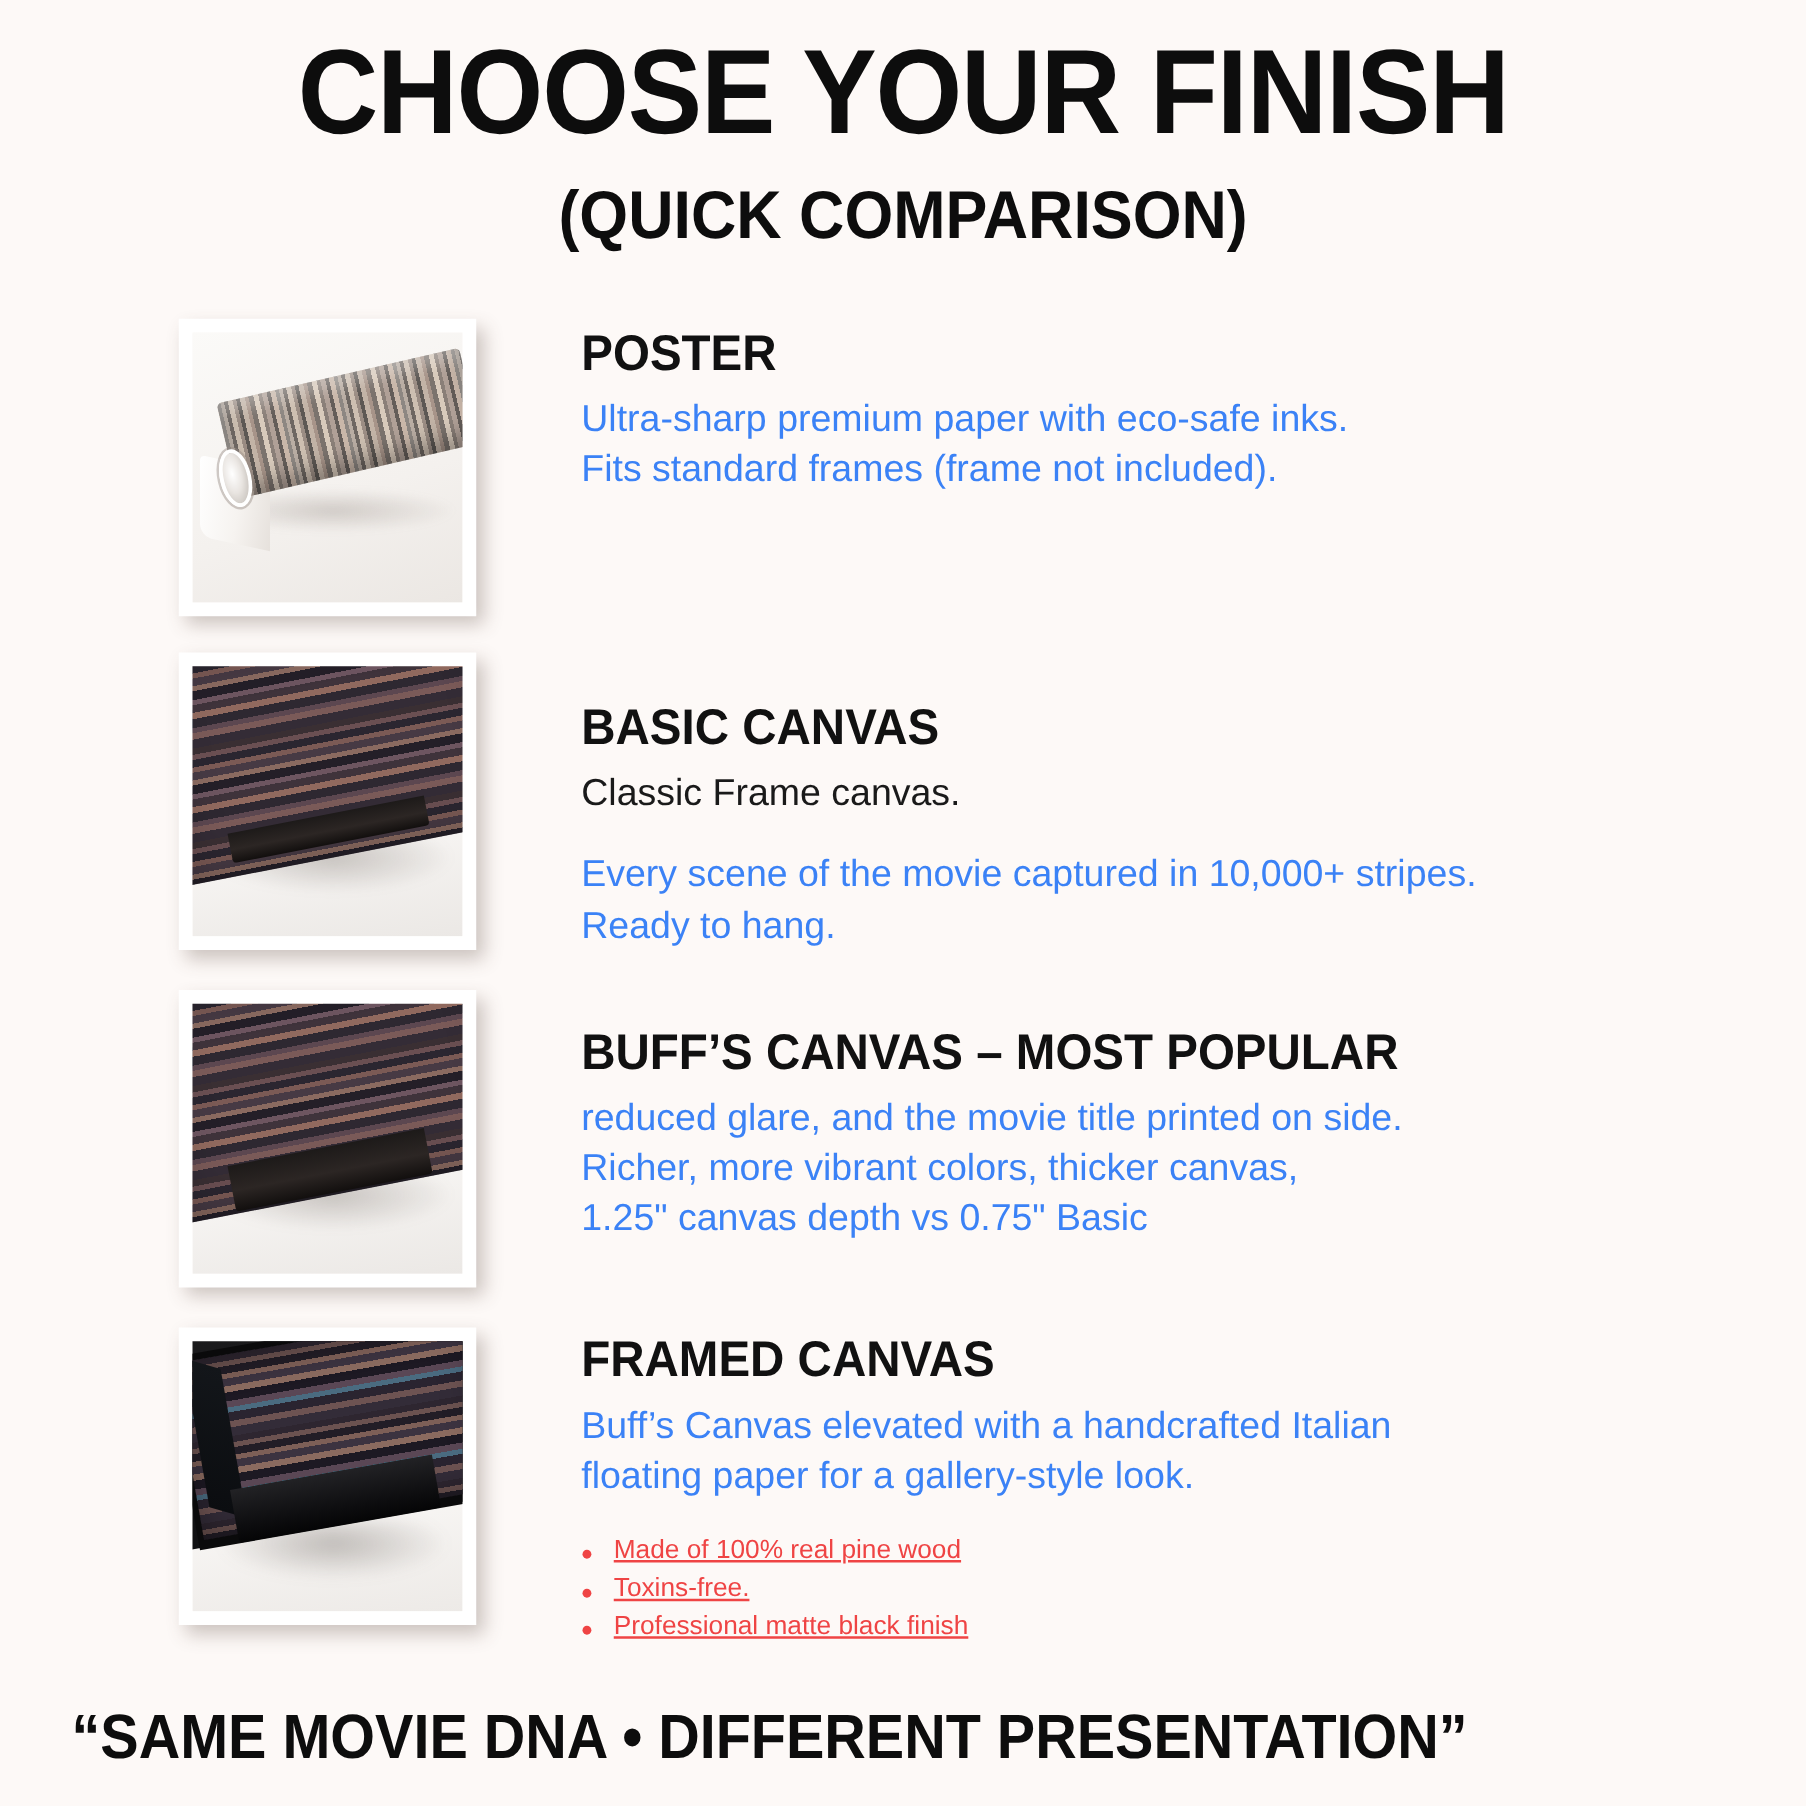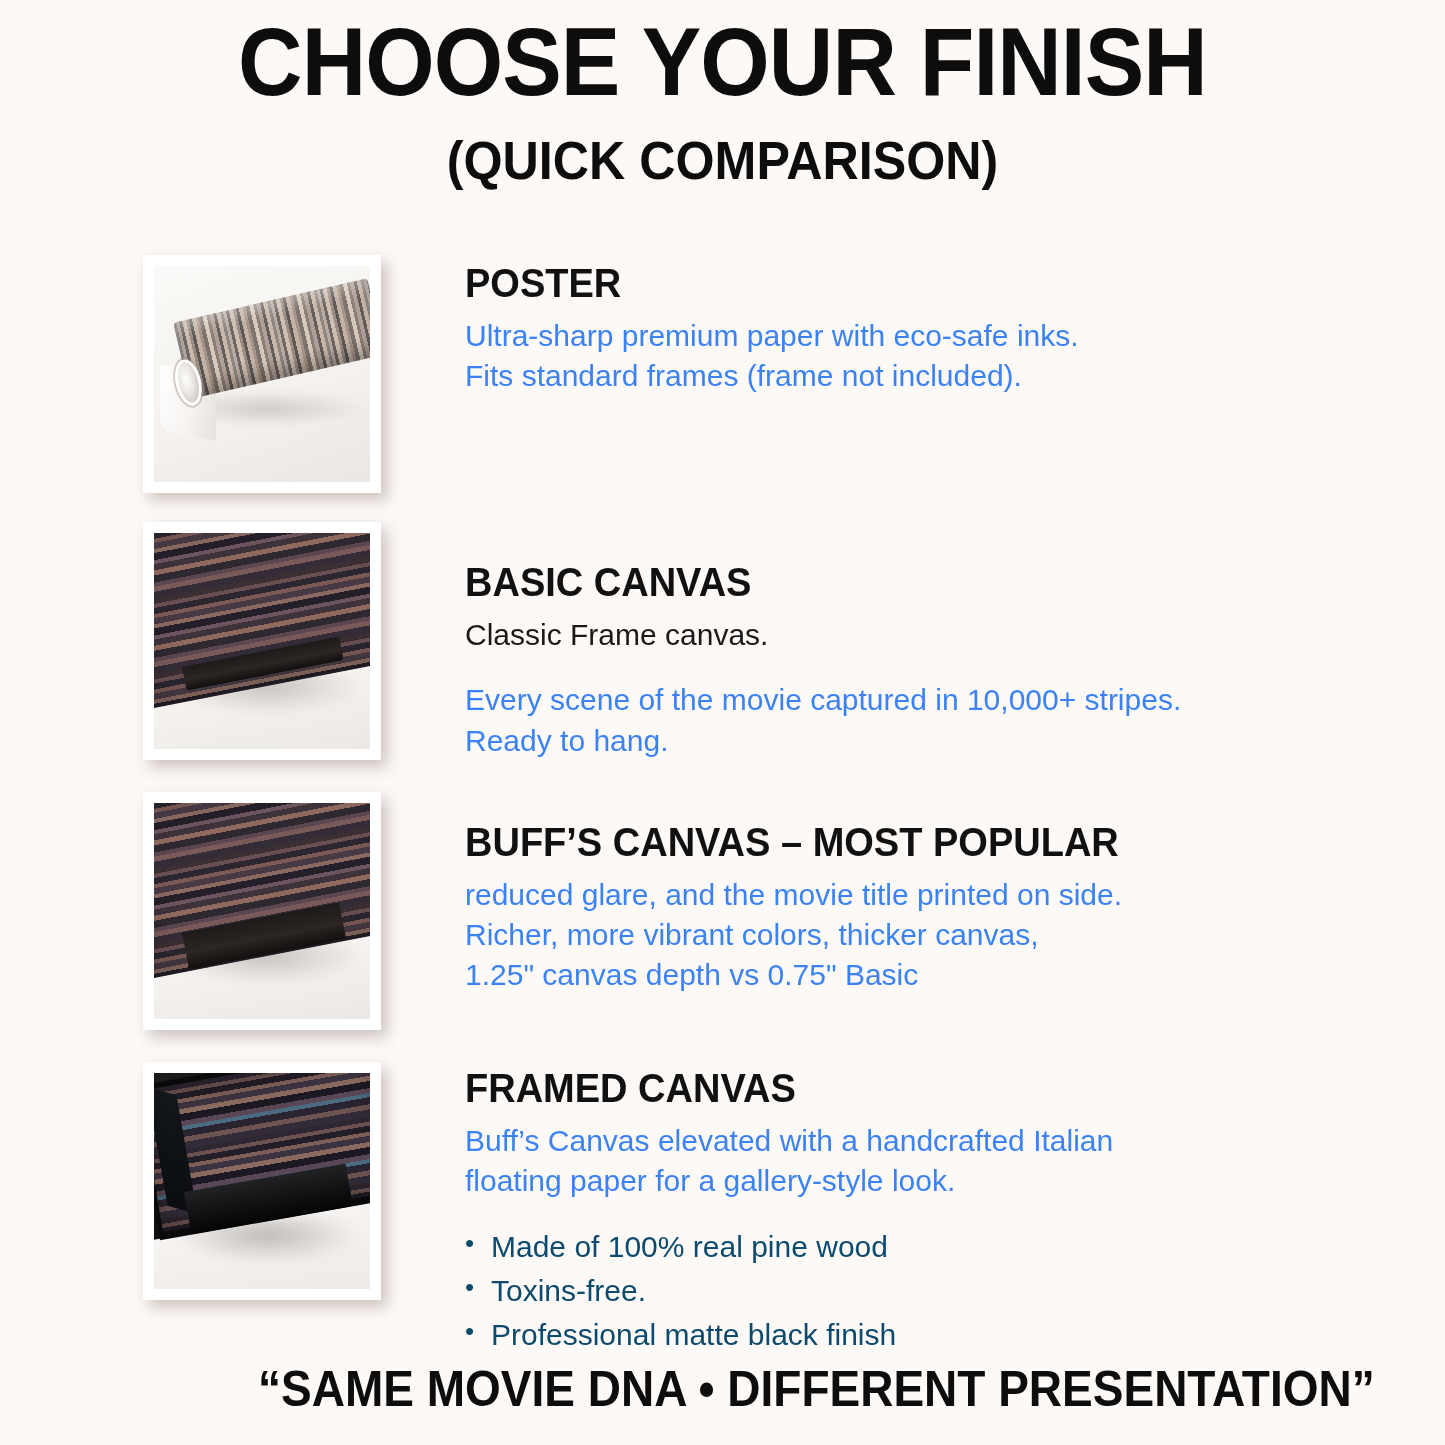--- a/index.html
+++ b/index.html
@@ -7,21 +7,21 @@
     width:1445px;height:1445px;
     background:#fdf9f7;
     font-family:"Liberation Sans", sans-serif;
     color:#111111;
     overflow:hidden;
     position:relative;
   }
   .page{position:relative;width:1445px;height:1445px;}
 
   
-  .header{position:absolute;top:12px;left:0;width:1445px;text-align:center;}
+  .header{position:absolute;top:24px;left:0;width:1445px;text-align:center;}
   .title{
     font-size:96px;line-height:1.05;font-weight:bold;
     letter-spacing:-1px;
     transform:scaleX(0.93);
     color:#0d0d0d;
     white-space:nowrap;
   }
   .subtitle{
     font-size:54px;line-height:1.1;font-weight:bold;
     margin-top:18px;
@@ -222,34 +222,35 @@
   }
   .sec-body{
     font-size:30px;line-height:1.34;
     color:#3b82f6;
     margin:0;
     font-weight:normal;
   }
   .sec-body .ln{display:block;}
   .bullets{list-style:none;margin:24px 0 0 0;padding:0;}
   .bullets li{
-    font-size:30px;line-height:1.46;
-    color:#0c4a6e;
+    font-size:21px;line-height:1.46;
+    color:#ef4444;
     position:relative;
     padding-left:26px;
+    text-decoration:underline;
   }
   .bullets li::before{
     content:"\2022";
     position:absolute;left:0;top:0;
     font-size:26px;
   }
 
   
   .footer{
-    position:absolute;left:0;bottom:28px;width:1432px;text-align:right;
+    position:absolute;left:0;bottom:28px;width:1432px;text-align:left;
   }
   .footer-text{
     font-size:50px;font-weight:bold;line-height:1.1;
     transform:scaleX(0.92);
     color:#0d0d0d;
     white-space:nowrap;
   }
 </style>
 </head>
 <body>

